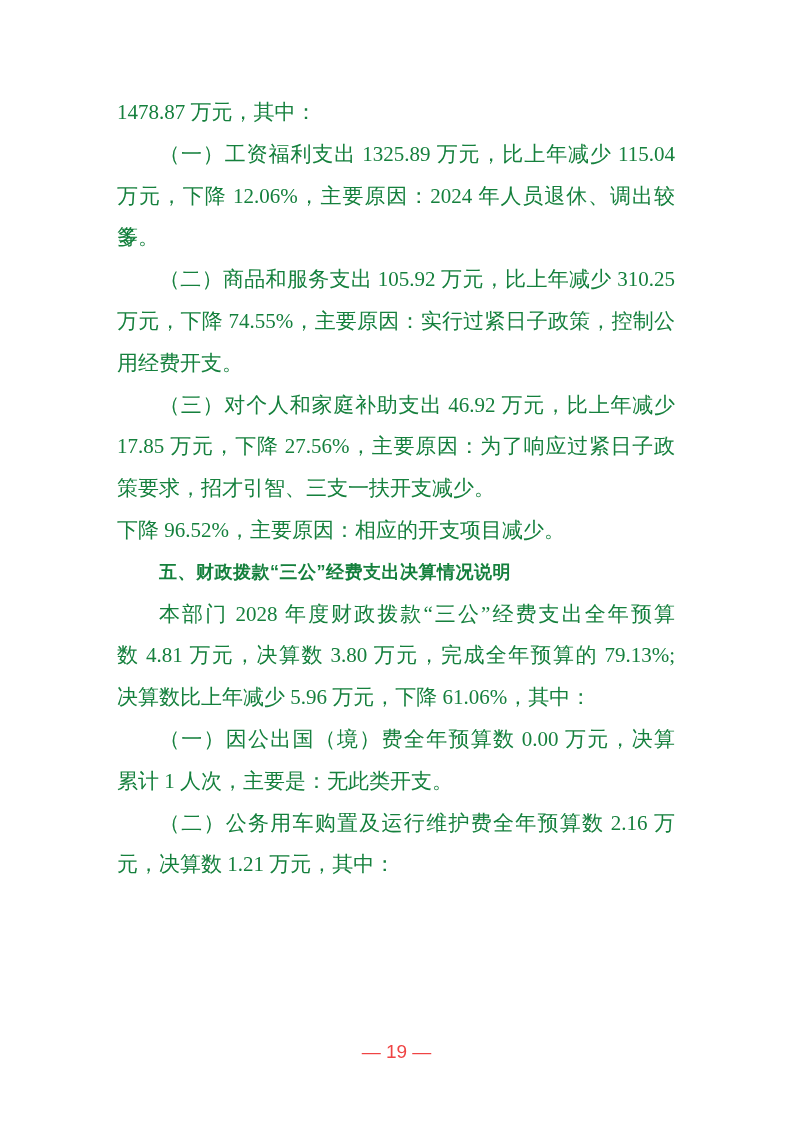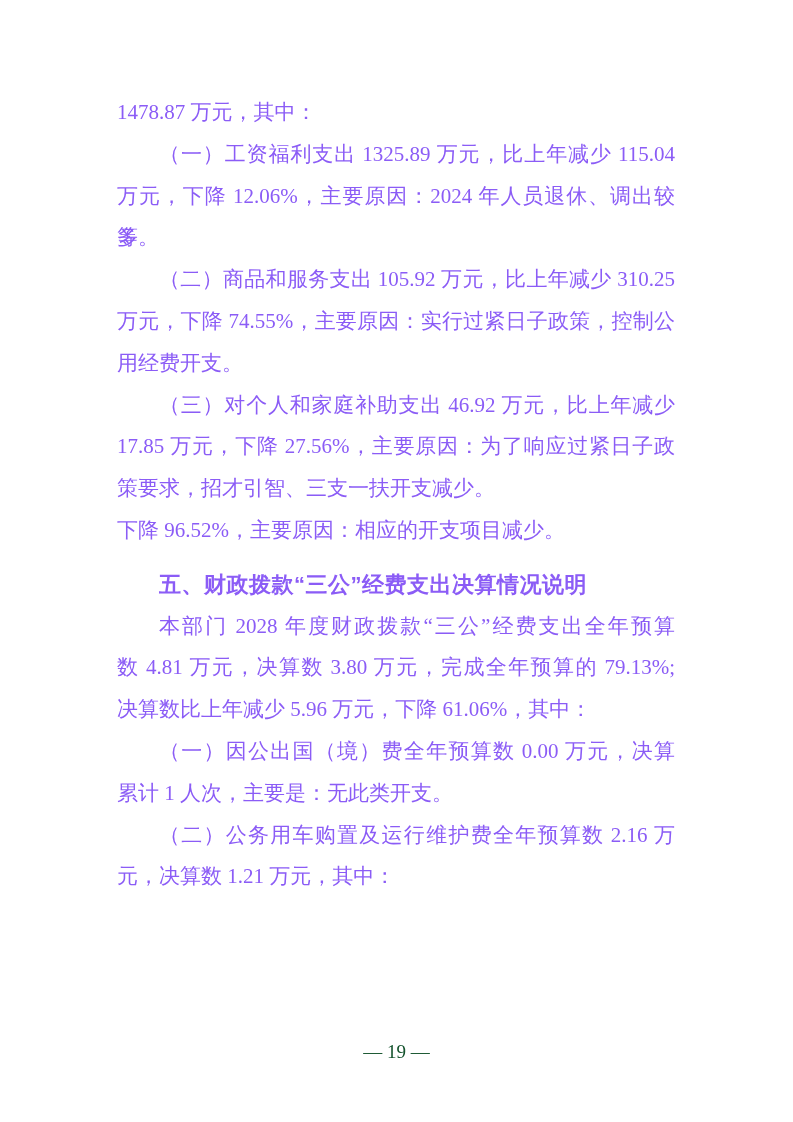--- a/index.html
+++ b/index.html
@@ -20,51 +20,50 @@
     position: absolute;
     left: 117px;
     top: 92px;
     width: 558px;
   }
   .line {
     height: 41.8px;
     line-height: 41.8px;
     font-size: 21px;
     font-family: "Liberation Serif", "DejaVu Serif", serif;
-    color: #8b5cf6;
+    color: #15803d;
     text-align: left;
     overflow: visible;
     white-space: nowrap;
   }
   .line.justify {
     white-space: normal;
     text-align: justify;
     text-align-last: justify;
   }
   .line.indent {
     text-indent: 42px;
   }
   .line.heading {
     font-family: "Liberation Sans", "DejaVu Sans", sans-serif;
     font-weight: 700;
-    font-size: 22px;
+    font-size: 18px;
     letter-spacing: 0.5px;
-    margin-top: 12px;
   }
   .footer {
     position: absolute;
     left: 0;
     right: 0;
     top: 1038px;
     height: 28px;
     line-height: 28px;
     text-align: center;
     font-size: 19px;
-    font-family: Liberation Serif, serif;
-    color: #14532d;
+    font-family: Liberation Sans, sans-serif;
+    color: #ef4444;
   }
 </style>
 </head>
 <body>
 
 <div class="page">
   <div class="content">
       <div class="line">1478.87 万元，其中：</div>
       <div class="line indent justify">（一）工资福利支出 1325.89 万元，比上年减少 115.04</div>
       <div class="line justify">万元，下降 12.06%，主要原因：2024 年人员退休、调出较多</div>

